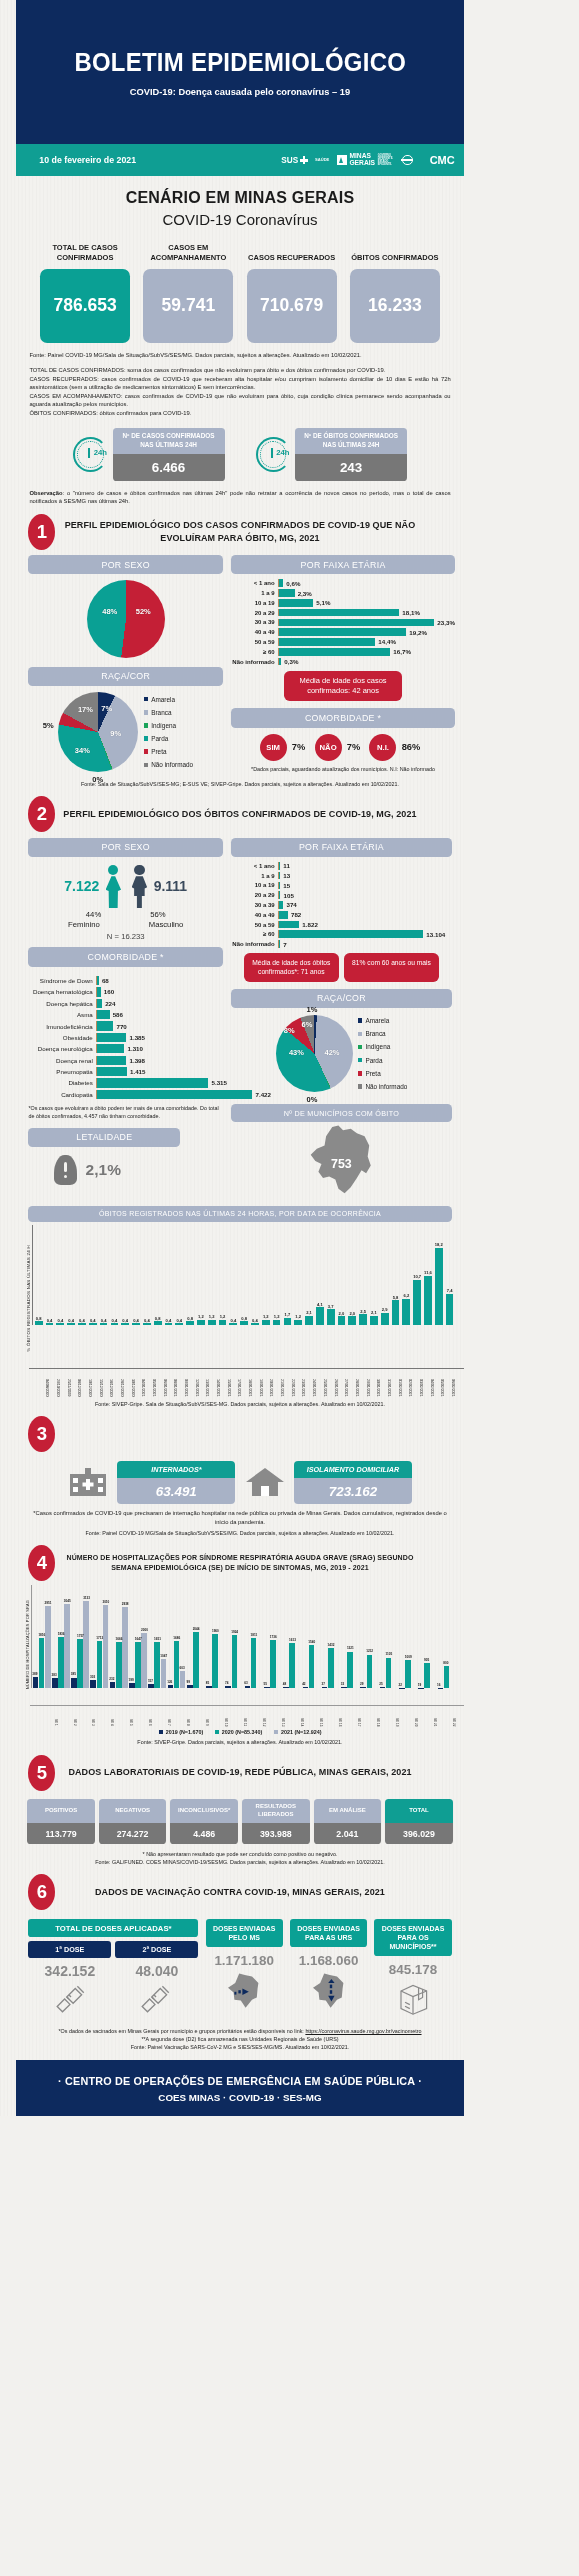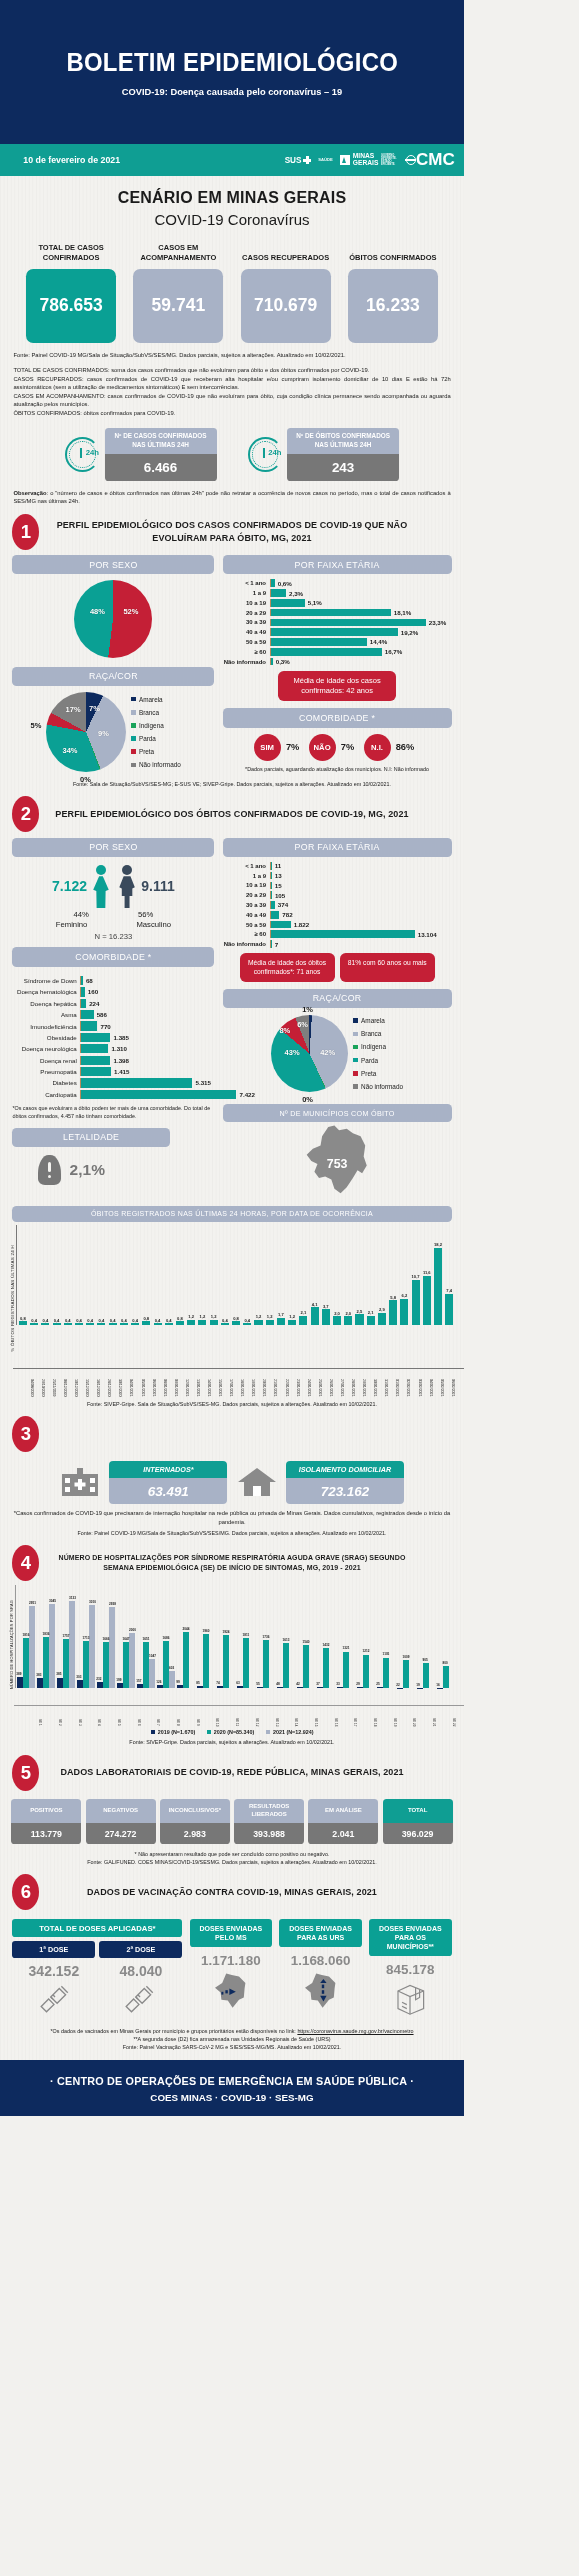--- a/index.html
+++ b/index.html
@@ -4,21 +4,21 @@
 <style>
   * { box-sizing: border-box; margin:0; padding:0; }
   body {
     width:580px; margin:0 auto;
     font-family:"Liberation Sans", sans-serif;
     background:#f2f1ee;
     color:#1b1b1b;
   }
   .page { width:464px; position:relative; background:
       linear-gradient(90deg,rgba(0,0,0,.025) 0.5px,transparent 0.5px) 0 0/3.6px 100%,
-      #f3f2ef; }
+      #f3f2ef; padding-left: 16px; }
 
   
   .hero { background:#0d2a5e; height:144px; display:flex; flex-direction:column;
           align-items:center; justify-content:center; }
   .hero h1 { color:#fff; font-size:26px; font-weight:bold; letter-spacing:0.3px;
              transform:scaleX(.92); }
   .hero h2 { color:#fff; font-size:9.8px; font-weight:bold; margin-top:7.2px;
              transform:scaleX(.95); }
   .greenbar { background:#0f9e93; height:32px; display:flex; align-items:center;
               padding:0 9.3px; justify-content:space-between; }
@@ -29,21 +29,21 @@
   .cross { width:8.2px; height:8.2px; position:relative; display:inline-block; }
   .cross:before,.cross:after{content:"";position:absolute;background:#fff;}
   .cross:before{left:3.1px;top:0;width:2.6px;height:8.2px;}
   .cross:after{left:0;top:3.1px;width:8.2px;height:2.6px;}
   .logo-mg { display:flex; align-items:center; gap:2.6px; }
   .mg-tri { width:10.3px;height:10.3px;background:#fff;position:relative;}
   .mg-tri:after{content:"";position:absolute;left:2.6px;top:2.1px;border-left:2.6px solid transparent;
     border-right:2.6px solid transparent;border-bottom:6.2px solid #0f9e93;}
   .mg-txt { color:#fff; font-size:6.7px; font-weight:bold; line-height:1.0; }
   .mg-sub { color:#fff; font-size:2.6px; font-weight:bold; line-height:1.25; opacity:.95;}
-  .logo-cmc { color:#fff; font-weight:bold; font-size:17px; display:flex;align-items:center;gap:0;}
+  .logo-cmc { color:#fff; font-weight:bold; font-size:11px; display:flex;align-items:center;gap:17px;}
   .cmc-mark{width:10.3px;height:10.3px;border:1.5px solid #fff;border-radius:50%;position:relative;}
   .cmc-mark:after{content:"";position:absolute;left:-2.1px;top:3.6px;width:11.3px;height:1.5px;background:#fff;}
 
   .scene-title { text-align:center; padding:13.4px 0 5.2px; }
   .scene-title .l1 { font-size:16px; font-weight:bold; letter-spacing:0.2px; }
   .scene-title .l2 { font-size:15px; margin-top:4.1px; }
 
   
   .kpis { display:flex; justify-content:space-around; padding:8.2px 17.5px 0; }
   .kpi { width:90px; text-align:center; }
@@ -1168,21 +1168,21 @@
     <div class="cell c1">
       <div class="t">POSITIVOS</div>
       <div class="v">113.779</div>
     </div>
     <div class="cell c2">
       <div class="t">NEGATIVOS</div>
       <div class="v">274.272</div>
     </div>
     <div class="cell c3">
       <div class="t">INCONCLUSIVOS*</div>
-      <div class="v">2.983</div>
+      <div class="v">4.486</div>
     </div>
     <div class="cell c4">
       <div class="t">RESULTADOS LIBERADOS</div>
       <div class="v">393.988</div>
     </div>
     <div class="cell c5">
       <div class="t">EM ANÁLISE</div>
       <div class="v">2.041</div>
     </div>
     <div class="cell c6">

